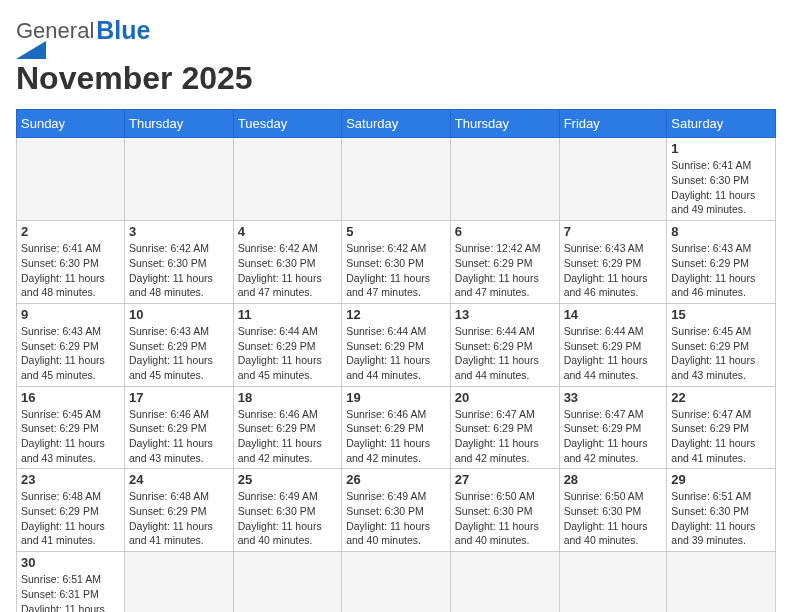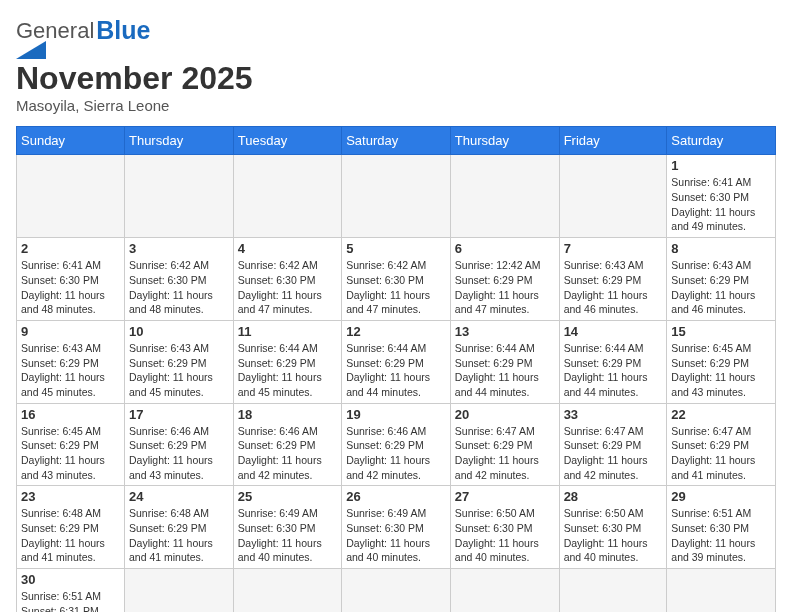--- a/index.html
+++ b/index.html
@@ -16,20 +16,21 @@
       align-items: flex-start;
       margin-bottom: 12px;
       flex-direction: column;
     }
     .logo {
       display: flex;
       flex-direction: column;
       align-items: flex-start;
     }
     .title-section {
+      text-align: right;
     }
     .month-title {
       font-size: 32px;
       font-weight: bold;
       color: #333;
       line-height: 1.2;
     }
     .location {
       font-size: 15px;
       color: #555;
@@ -85,21 +86,20 @@
       <span style="font-size:25px; color:#1a6abf; font-weight:bold; font-family:Arial,sans-serif;">Blue</span>
     </div>
     <div style="display:flex; justify-content:flex-end; margin-top:-4px; margin-right:4px;">
       <svg width="30" height="18" viewBox="0 0 30 18">
         <polygon points="0,18 30,18 30,0" fill="#1a6abf"></polygon>
       </svg>
     </div>
   </div>
   <div class="title-section">
     <div class="month-title">November 2025</div>
-    <div class="location">Masoyila, Sierra Leone</div>
   </div>
 </div>
 
 <table class="calendar">
   <thead>
     <tr>
     <th>Sunday</th>
         <th>Thursday</th>
         <th>Tuesday</th>
         <th>Saturday</th>

